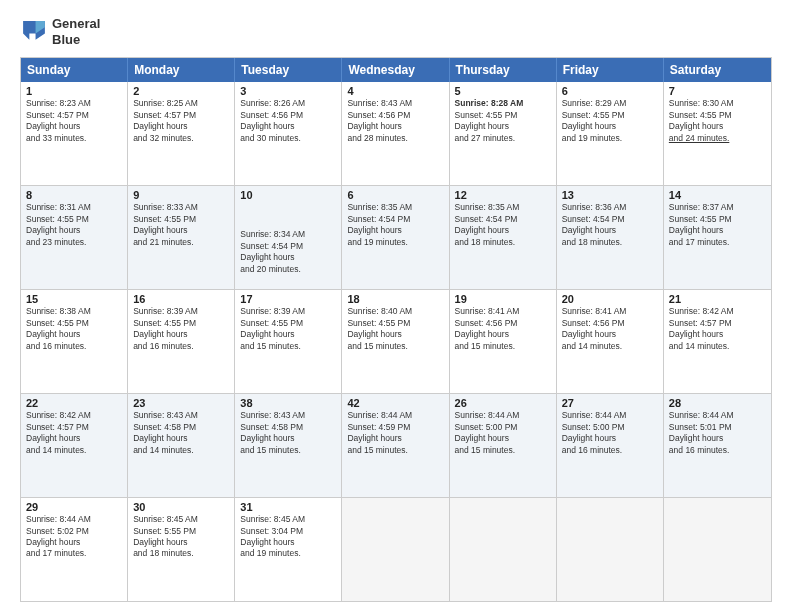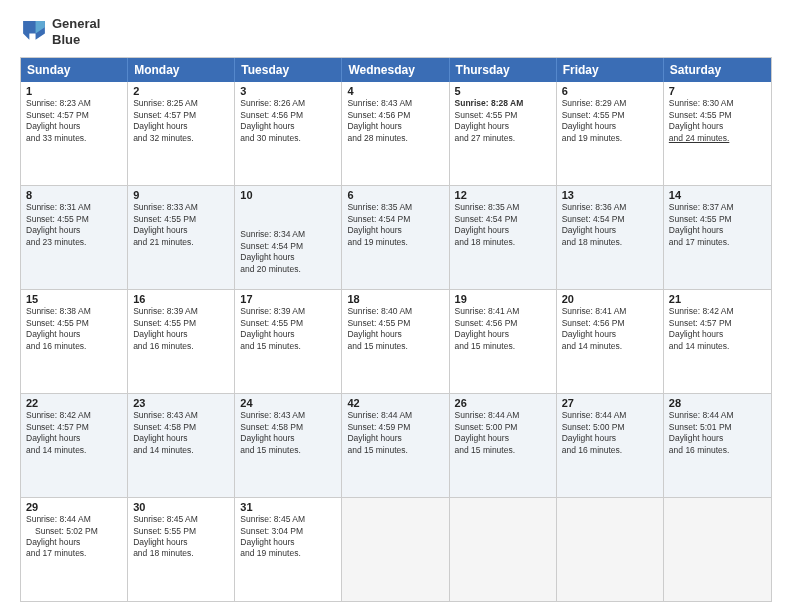--- a/index.html
+++ b/index.html
@@ -348,21 +348,21 @@
           <div class="cal-cell alt-row">
             <span class="day-num">23</span>
             <div class="cell-text">
               <span style="display: block;">Sunrise: 8:43 AM</span>
               <span style="display: block;">Sunset: 4:58 PM</span>
               <span style="display: block;">Daylight hours</span>
               <span style="display: block;">and 14 minutes.</span>
             </div>
           </div>
           <div class="cal-cell alt-row">
-            <span class="day-num">24</span>
+            <span class="day-num">38</span>
             <div class="cell-text">
               <span style="display: block;">Sunrise: 8:43 AM</span>
               <span style="display: block;">Sunset: 4:58 PM</span>
               <span style="display: block;">Daylight hours</span>
               <span style="display: block;">and 15 minutes.</span>
             </div>
           </div>
           <div class="cal-cell alt-row">
             <span class="day-num">42</span>
             <div class="cell-text">
@@ -398,21 +398,21 @@
               <span style="display: block;">Daylight hours</span>
               <span style="display: block;">and 16 minutes.</span>
             </div>
           </div>
         </div>
         <div class="cal-row">
           <div class="cal-cell">
             <span class="day-num">29</span>
             <div class="cell-text">
               <span style="display: block;">Sunrise: 8:44 AM</span>
-              <span style="display: block; margin-left: 9px;">Sunset: 5:02 PM</span>
+              <span style="display: block;">Sunset: 5:02 PM</span>
               <span style="display: block;">Daylight hours</span>
               <span style="display: block;">and 17 minutes.</span>
             </div>
           </div>
           <div class="cal-cell">
             <span class="day-num">30</span>
             <div class="cell-text">
               <span style="display: block;">Sunrise: 8:45 AM</span>
               <span style="display: block;">Sunset: 5:55 PM</span>
               <span style="display: block;">Daylight hours</span>

